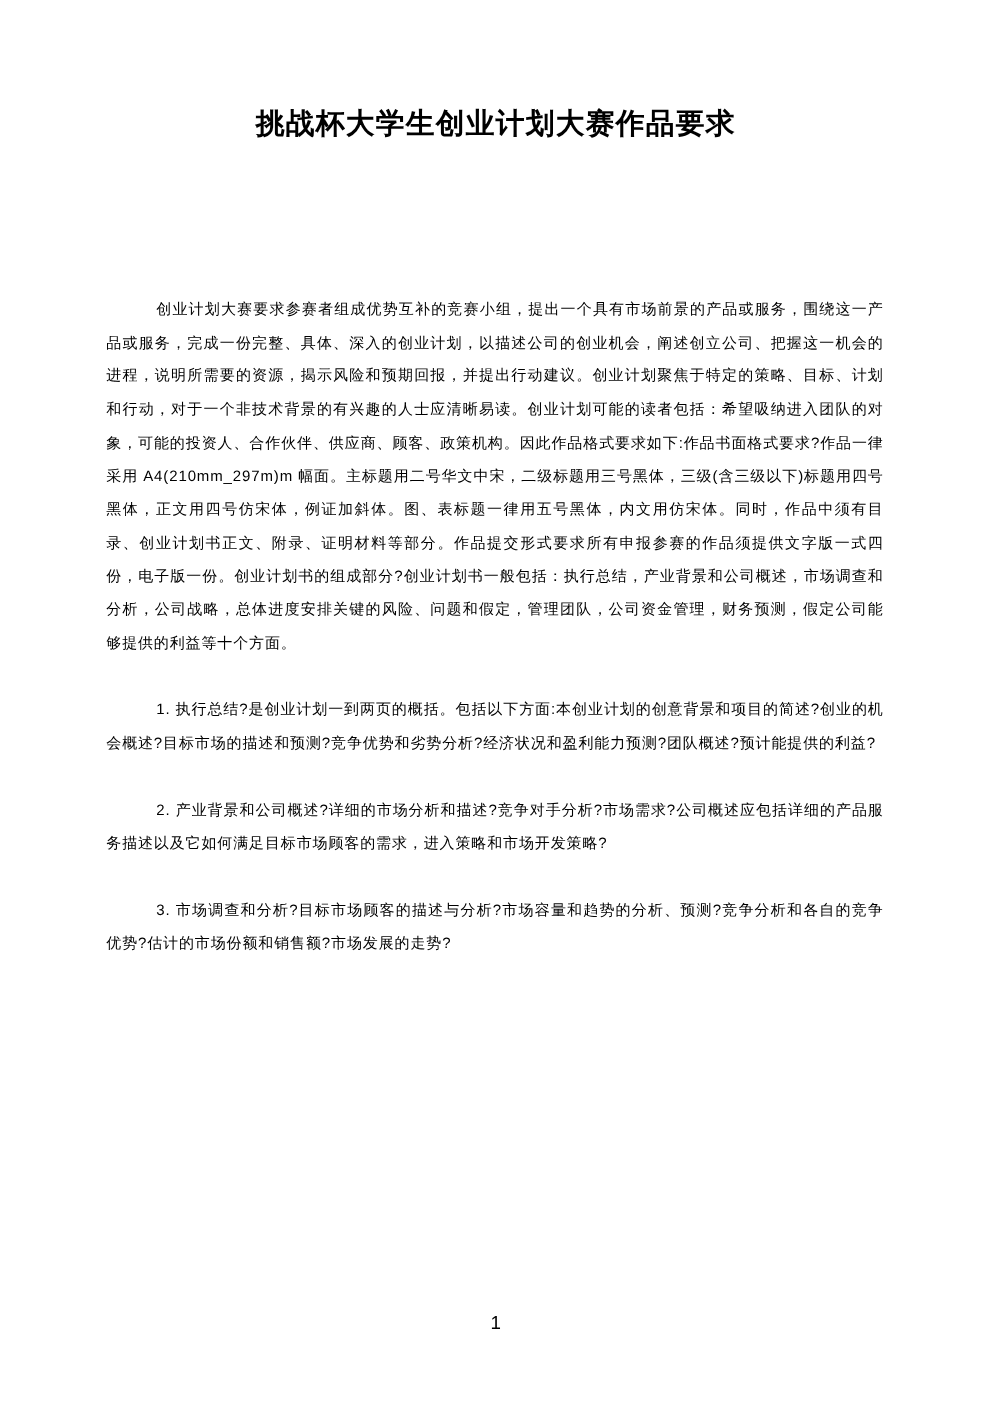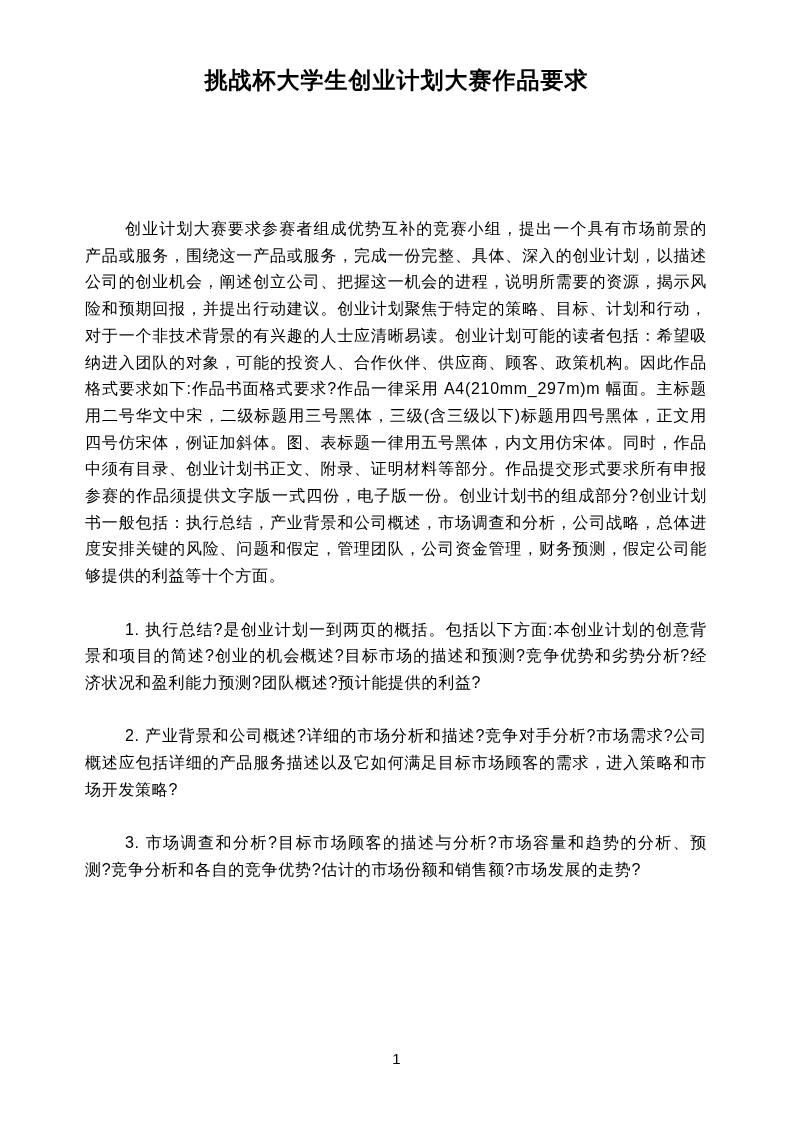--- a/index.html
+++ b/index.html
@@ -14,31 +14,31 @@
   }
   .page {
     position: relative;
     width: 793px;
     height: 1122px;
     background: #ffffff;
     overflow: hidden;
   }
   .title {
     margin: 0;
-    padding-top: 66px;
+    padding-top: 84px;
     text-align: center;
     font-size: 23px;
     font-weight: 700;
     letter-spacing: 1px;
     line-height: 28px;
   }
   .body {
     margin: 122px 0 0 85px;
     width: 622px;
-    font-size: 16px;
+    font-size: 12px;
     line-height: 26.7px;
     text-align: justify;
     text-justify: inter-character;
     letter-spacing: 0.7px;
   }
   .para {
     margin: 0 0 26.7px 0;
     text-indent: 40px;
   }
   .footer {

